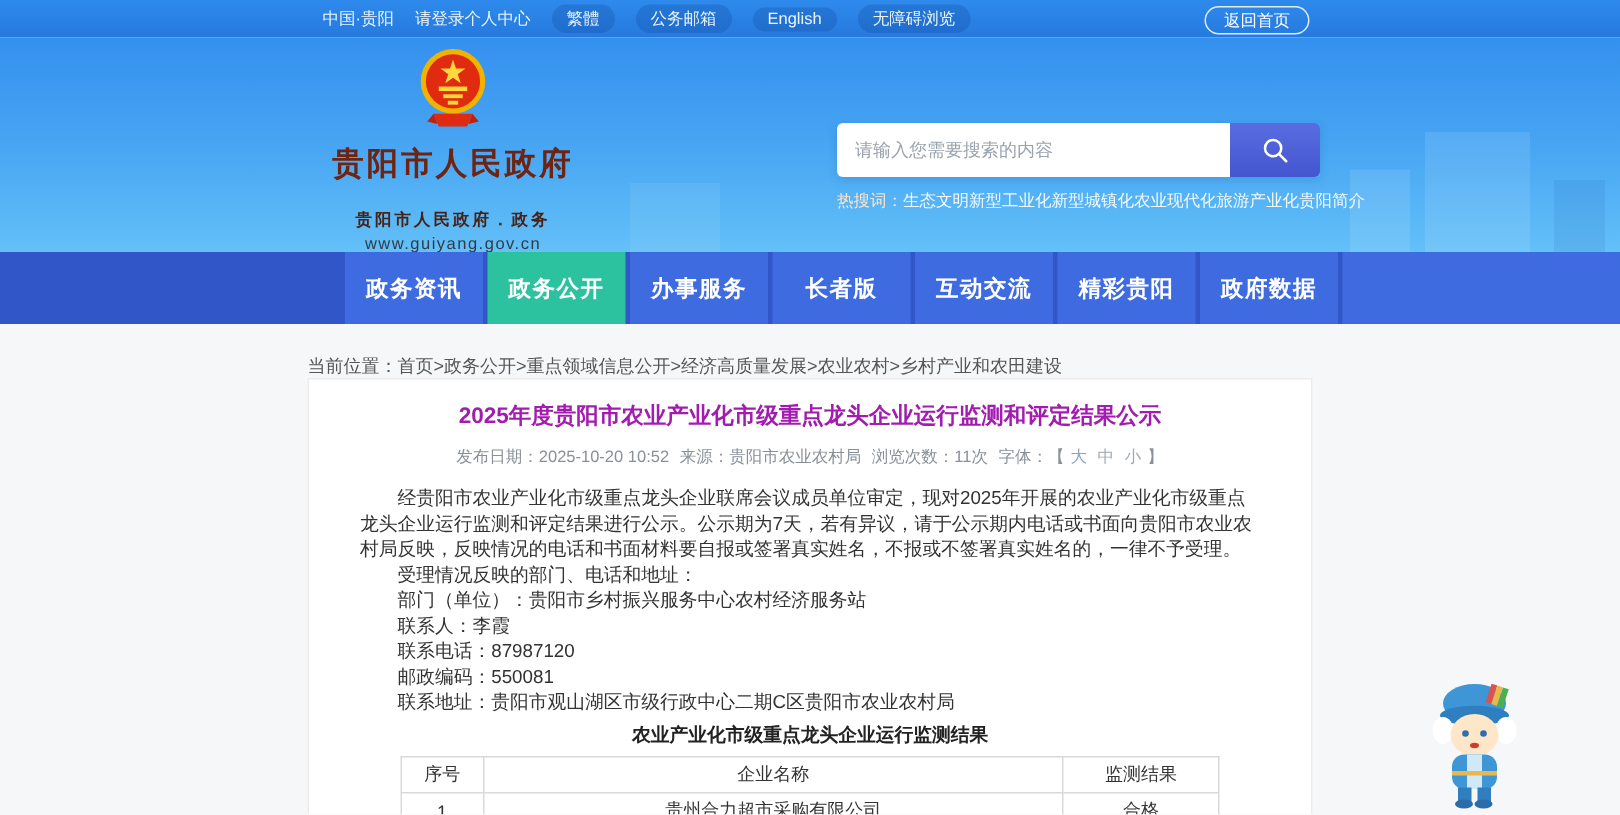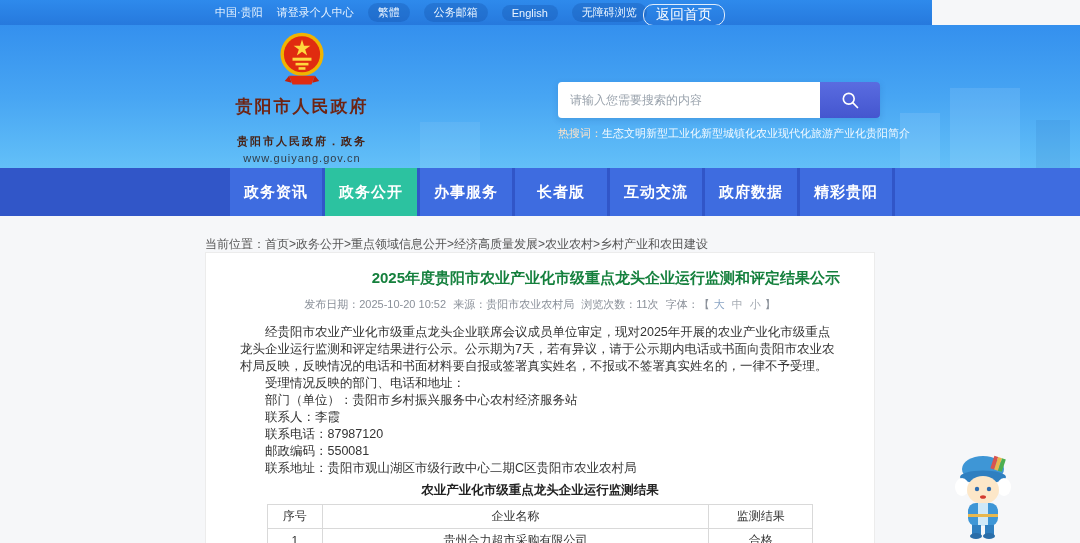--- a/index.html
+++ b/index.html
@@ -1,41 +1,41 @@
 <!DOCTYPE html>
 <html><head>
 <meta charset="utf-8">
 <style>
   * { margin:0; padding:0; box-sizing:border-box; }
   html,body { width:1080px; height:543px; overflow:hidden; background:#f6f7f9;
     font-family:"Liberation Sans","DejaVu Sans",sans-serif; }
   .stage { position:relative; width:1080px; height:543px; overflow:hidden; background:#f6f7f9; }
 
   
-  .topbar { position:absolute; left:0; top:0; width:932px; height:25px;
+  .topbar { position:absolute; left:0; top:0; width:1080px; height:25px;
     background:linear-gradient(180deg,#2e8aec,#2679dd); display:flex; align-items:center; }
   .topbar-items { display:flex; align-items:center; gap:14px; margin-left:215px; }
   .topbar-item { color:#eaf4ff; font-size:11px; cursor:pointer; white-space:nowrap; }
   .topbar-item.pill { background:rgba(10,60,140,.22); border-radius:10px; padding:2px 10px; }
-  .home-btn { position:absolute; right:207px; top:4px; color:#fff; font-size:14px;
+  .home-btn { position:absolute; right:207px; top:4px; color:#fff; font-size:11px;
     border:1px solid rgba(255,255,255,.85); border-radius:10px; padding:1px 12px;
     background:transparent; cursor:pointer; }
 
   
   .header { position:absolute; left:0; top:25px; width:1080px; height:143px;
     background:linear-gradient(180deg,#3490ee 0%,#47a5f3 50%,#63c0f8 100%); overflow:hidden; }
   .city { position:absolute; bottom:0; background:rgba(255,255,255,.10); }
   .city.c1 { right:60px; width:70px; height:80px; }
   .city.c2 { right:140px; width:40px; height:55px; }
   .city.c3 { right:10px; width:34px; height:48px; background:rgba(20,80,160,.10); }
   .city.c4 { left:420px; width:60px; height:46px; background:rgba(255,255,255,.07); }
 
   .logo { position:absolute; left:212px; top:6px; width:180px; text-align:center; }
   .emblem { display:block; margin:0 auto; }
-  .site-name { font-size:17px; font-weight:bold; color:#6e2413; letter-spacing:2px;
+  .site-name { font-size:21px; font-weight:bold; color:#6e2413; letter-spacing:2px;
     margin-top:2px; white-space:nowrap; }
   .site-sub { font-size:11px; font-weight:bold; color:#472317; letter-spacing:2px; margin-top:16px; }
   .site-url { font-size:11px; color:#313b46; letter-spacing:1px; margin-top:3px; }
 
   .search-wrap { position:absolute; left:558px; top:57px; width:322px; }
   .search-box { display:flex; height:36px; box-shadow:0 2px 6px rgba(20,70,140,.18); }
   .search-input { flex:1; border:none; outline:none; border-radius:4px 0 0 4px;
     font-size:12px; padding:0 12px; color:#333; background:#fff; }
   .search-input::placeholder { color:#9aa3ad; }
   .search-btn { width:60px; border:none; background:linear-gradient(180deg,#5a6ce0,#4456cf);
@@ -53,21 +53,21 @@
   .nav-tab.active { background:#2cc2a0; }
   .nav-fill { flex:1; background:#3e6ce0; margin-left:3px; }
 
   
   .breadcrumb { position:absolute; left:205px; top:236px; font-size:12px; color:#555; }
   .breadcrumb .path { color:#555; cursor:pointer; }
 
   
   .card { position:absolute; left:205px; top:252px; width:670px; height:400px;
     background:#fff; border:1px solid #ececec; padding:14px 34px 0 34px; }
-  .art-title { text-align:right; font-size:15px; font-weight:bold; color:#15803d; line-height:22px; }
+  .art-title { text-align:center; font-size:15px; font-weight:bold; color:#a21caf; line-height:22px; }
   .art-meta { text-align:center; font-size:11px; color:#8a9099; margin-top:8px; white-space:nowrap; }
   .art-meta span { margin:0 2px; }
   .fs-big { color:#8aa4c4; } .fs-mid { color:#a2a8b0; } .fs-small { color:#a2a8b0; }
   .art-body { margin-top:12px; font-size:12.5px; color:#333; line-height:17px; }
   .art-body p { text-indent:2em; margin:0; }
   .tbl-title { text-align:center; font-size:12.5px; font-weight:bold; color:#222; margin-top:5px; }
   table.monitor { width:91%; margin:5px auto 0 auto; border-collapse:collapse; font-size:12px; color:#333; }
   table.monitor th, table.monitor td { border:1px solid #d9d9d9; height:24px; text-align:center;
     font-weight:normal; padding:0 4px; }
   table.monitor col.c-no { width:10%; } table.monitor col.c-name { width:71%; }
@@ -138,22 +138,22 @@
     </div>
   </div>
 
   <div class="nav">
     <div class="nav-tabs">
       <div class="nav-tab">政务资讯</div>
       <div class="nav-tab active">政务公开</div>
       <div class="nav-tab">办事服务</div>
       <div class="nav-tab">长者版</div>
       <div class="nav-tab">互动交流</div>
+      <div class="nav-tab">精彩贵阳</div>
       <div class="nav-tab">政府数据</div>
-      <div class="nav-tab">精彩贵阳</div>
     </div>
     <div class="nav-fill"></div>
   </div>
 
   <div class="breadcrumb">
     <span>当前位置：</span><span class="path">首页&gt;政务公开&gt;重点领域信息公开&gt;经济高质量发展&gt;农业农村&gt;乡村产业和农田建设</span>
   </div>
 
   <div class="card">
     <div class="art-title">2025年度贵阳市农业产业化市级重点龙头企业运行监测和评定结果公示</div>

